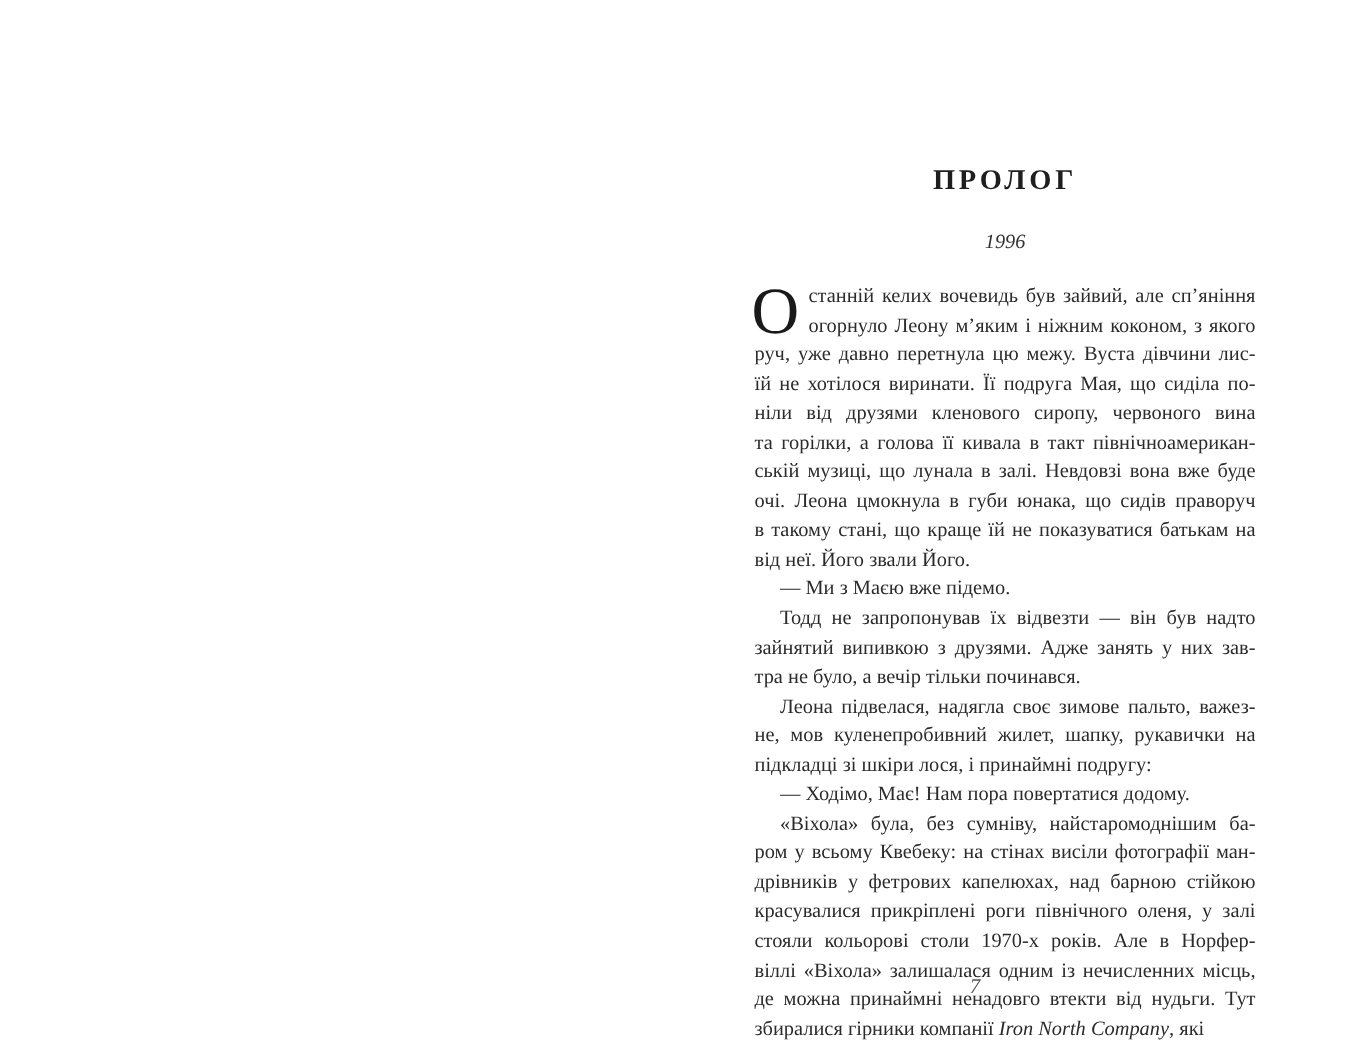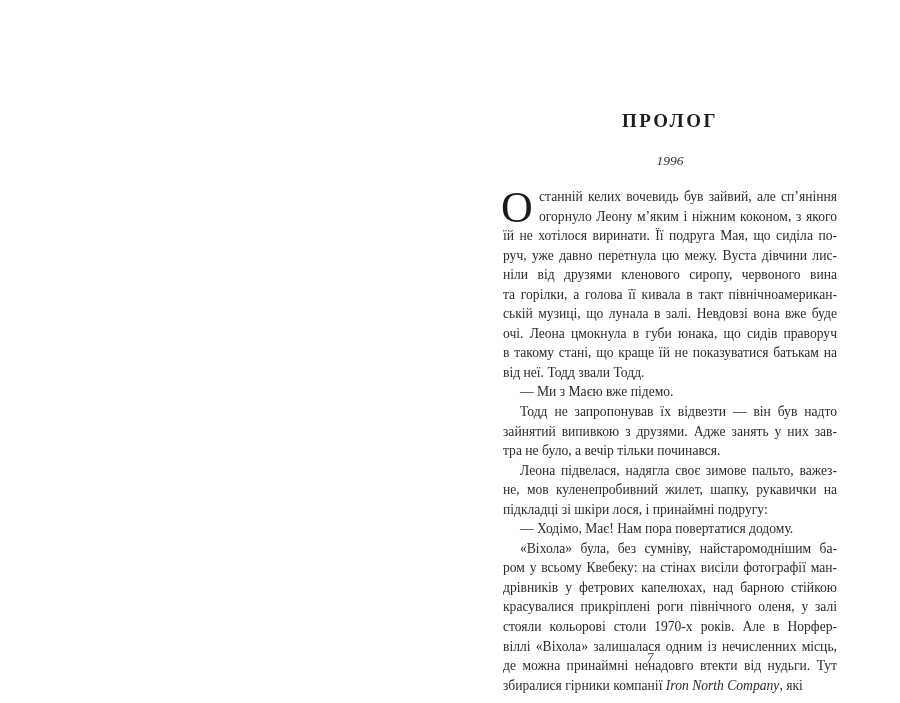--- a/index.html
+++ b/index.html
@@ -31,28 +31,28 @@
   <div class="right-page"></div>
 
   <div class="chapter-title">ПРОЛОГ</div>
   <div class="year">1996</div>
 
   <div class="body-text">
     <span class="dropcap">О</span>
     <div id="lines">
         <span class="line dropped">станній келих вочевидь був зайвий, але сп’яніння</span>
         <span class="line dropped">огорнуло Леону м’яким і ніжним коконом, з якого</span>
+        <span class="line">руч, уже давно перетнула цю межу. Вуста дівчини лис-</span>
         <span class="line">їй не хотілося виринати. Її подруга Мая, що сиділа по-</span>
-        <span class="line">руч, уже давно перетнула цю межу. Вуста дівчини лис-</span>
         <span class="line">ніли від друзями кленового сиропу, червоного вина</span>
         <span class="line">та горілки, а голова її кивала в такт північноамерикан-</span>
         <span class="line">ській музиці, що лунала в залі. Невдовзі вона вже буде</span>
         <span class="line">очі. Леона цмокнула в губи юнака, що сидів праворуч</span>
         <span class="line">в такому стані, що краще їй не показуватися батькам на</span>
-        <span class="line last">від неї. Тодд звали Тодд.</span>
+        <span class="line last">від неї. Його звали Його.</span>
         <span class="line indent last">— Ми з Маєю вже підемо.</span>
         <span class="line indent">Тодд не запропонував їх відвезти — він був надто</span>
         <span class="line">зайнятий випивкою з друзями. Адже занять у них зав-</span>
         <span class="line last">тра не було, а вечір тільки починався.</span>
         <span class="line indent">Леона підвелася, надягла своє зимове пальто, важез-</span>
         <span class="line">не, мов куленепробивний жилет, шапку, рукавички на</span>
         <span class="line last">підкладці зі шкіри лося, і принаймні подругу:</span>
         <span class="line indent last">— Ходімо, Має! Нам пора повертатися додому.</span>
         <span class="line indent">«Віхола» була, без сумніву, найстаромоднішим ба-</span>
         <span class="line">ром у всьому Квебеку: на стінах висіли фотографії ман-</span>

